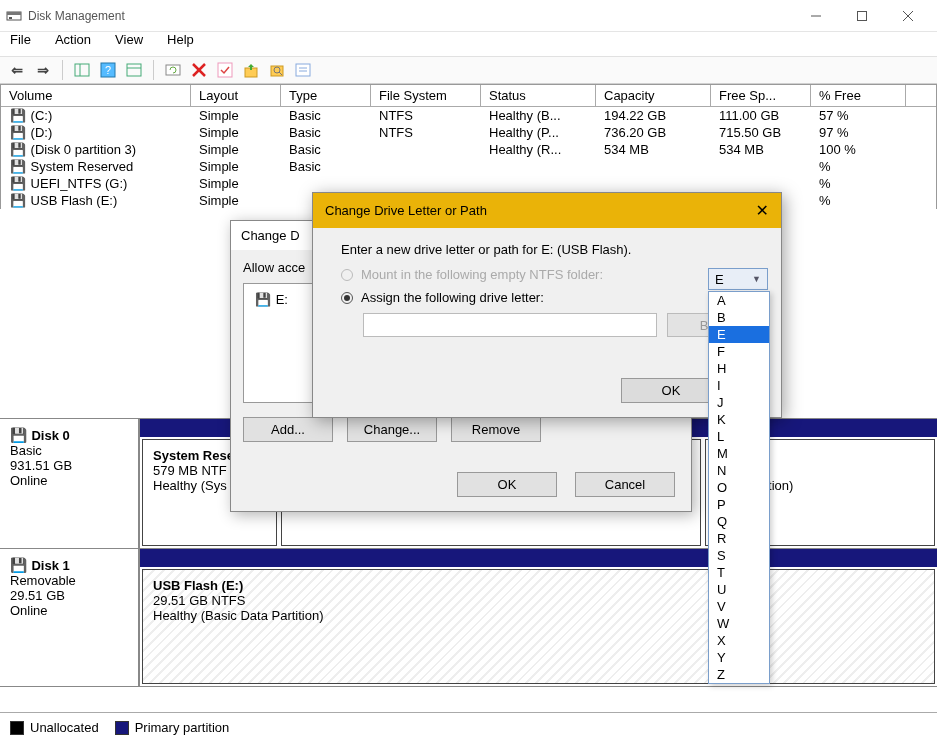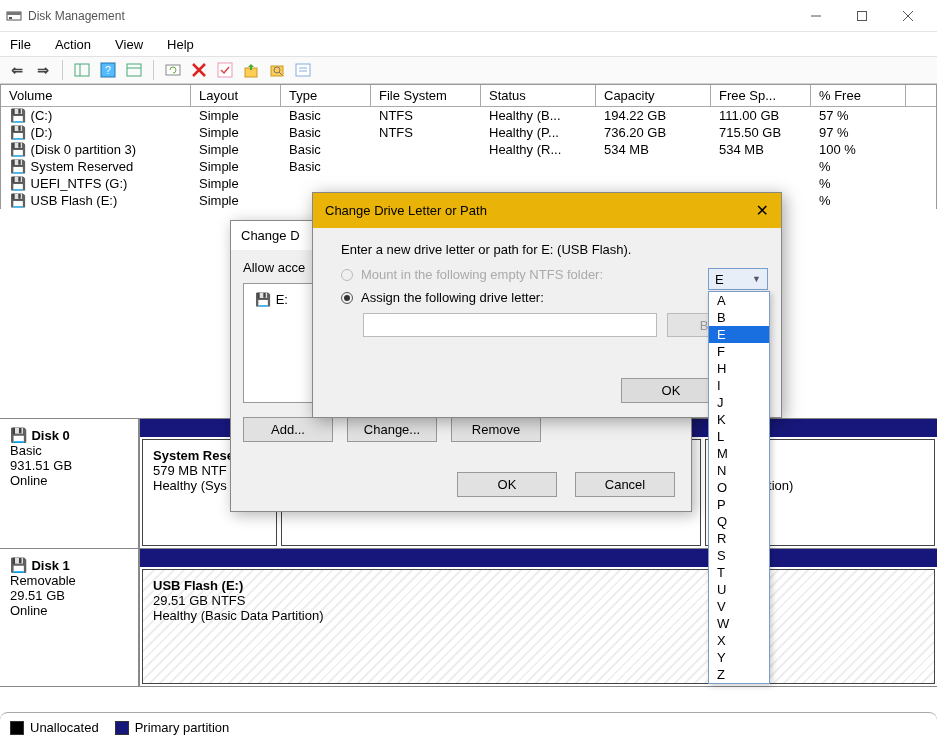--- a/index.html
+++ b/index.html
@@ -29,21 +29,21 @@
   }
   .win-controls {
     margin-left:auto;display:flex;
   }
   .win-controls div {
     width: 46px; height:30px; display:flex;align-items:center;justify-content:center;
     color:#555;font-size:11px;
   }
   .menubar {
     height: 24px;
-    display:flex;align-items:center;
+    display:flex;align-items:flex-start;
     padding: 0 10px;
     gap: 24px;
     font-size:13px;
   }
   .menubar span { cursor: default; }
   .toolbar {
     height: 28px;
     border-top:1px solid #e1e1e1;
     border-bottom:1px solid #d0d0d0;
     display:flex;align-items:center;
@@ -123,21 +123,21 @@
     position:relative;
     background:#fff;
   }
   .hatched {
     background-image: repeating-linear-gradient(135deg,#eee 0,#eee 2px,#fff 2px,#fff 7px);
   }
   .legend {
     position:absolute;left:0;right:0;bottom:0;height:30px;
     border-top:1px solid #aaa;
     display:flex;align-items:center;
-    padding:0 10px;gap:6px;font-size:13px;border-radius:8px;
+    padding:0 10px;gap:6px;font-size:13px;
   }
   .swatch{width:14px;height:14px;border:1px solid #333;}
   .swatch.black{background:#000;}
   .swatch.navy{background:#17177b;}
   
   .modal1 {
     position:absolute;left:230px;top:220px;width:462px;height:292px;
     background:#f0f0f0;border:1px solid #888;
     box-shadow:3px 3px 14px rgba(0,0,0,.3);
   }

